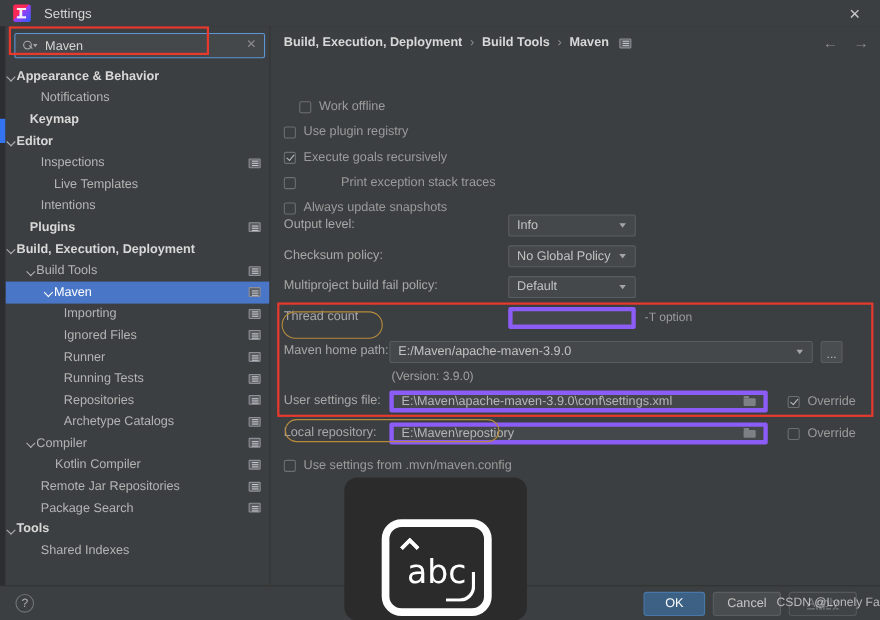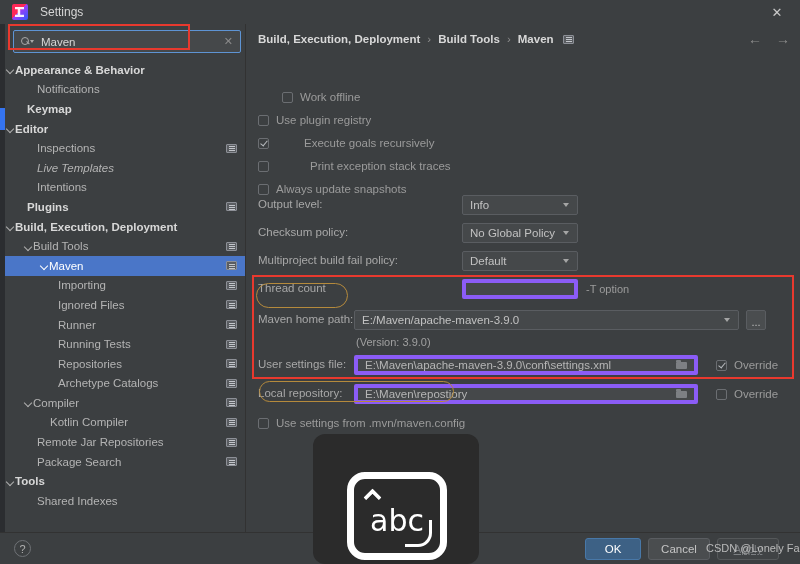--- a/index.html
+++ b/index.html
@@ -546,21 +546,21 @@
         </div>
         <div class="trow">
           <span class="chev" style="left: 1px;"></span>
           <span class="tlabel bold" style="margin-left: 10px;">Editor</span>
         </div>
         <div class="trow">
           <span class="tlabel" style="margin-left: 32px;">Inspections</span>
           <span class="tbadge"></span>
         </div>
         <div class="trow">
-          <span class="tlabel" style="margin-left: 32px; font-style: italic;">Live Templates</span>
+          <span class="tlabel" style="margin-left: 44px;">Live Templates</span>
         </div>
         <div class="trow">
           <span class="tlabel" style="margin-left: 32px;">Intentions</span>
         </div>
         <div class="trow">
           <span class="tlabel bold" style="margin-left: 22px;">Plugins</span>
           <span class="tbadge"></span>
         </div>
         <div class="trow">
           <span class="chev" style="left: 1px;"></span>
@@ -636,29 +636,29 @@
       <span class="crumb link">Maven</span>
       <span class="crumb-badge"></span>
       <span class="navs">
         <span>←</span>
         <span>→</span>
       </span>
     </div>
 
     <div class="content">
 
-      <div class="cbrow" style="left:12px; top:34px;padding-left:24px;">
+      <div class="cbrow" style="left:2px; top:34px;padding-left:24px;">
         <span class="cbox"></span>
         <span class="cblabel">Work offline</span>
       </div>
       <div class="cbrow" style="left:12px; top:57px;text-align:center;">
         <span class="cbox"></span>
         <span class="cblabel">Use plugin registry</span>
       </div>
-      <div class="cbrow" style="left:12px; top:80px;gap:28px;">
+      <div class="cbrow" style="left:12px; top:80px;">
         <span class="cbox on"></span>
         <span class="cblabel">Execute goals recursively</span>
       </div>
       <div class="cbrow" style="left:12px; top:103px;gap:34px;">
         <span class="cbox"></span>
         <span class="cblabel">Print exception stack traces</span>
       </div>
       <div class="cbrow" style="left:12px; top:126px;">
         <span class="cbox"></span>
         <span class="cblabel">Always update snapshots</span>

